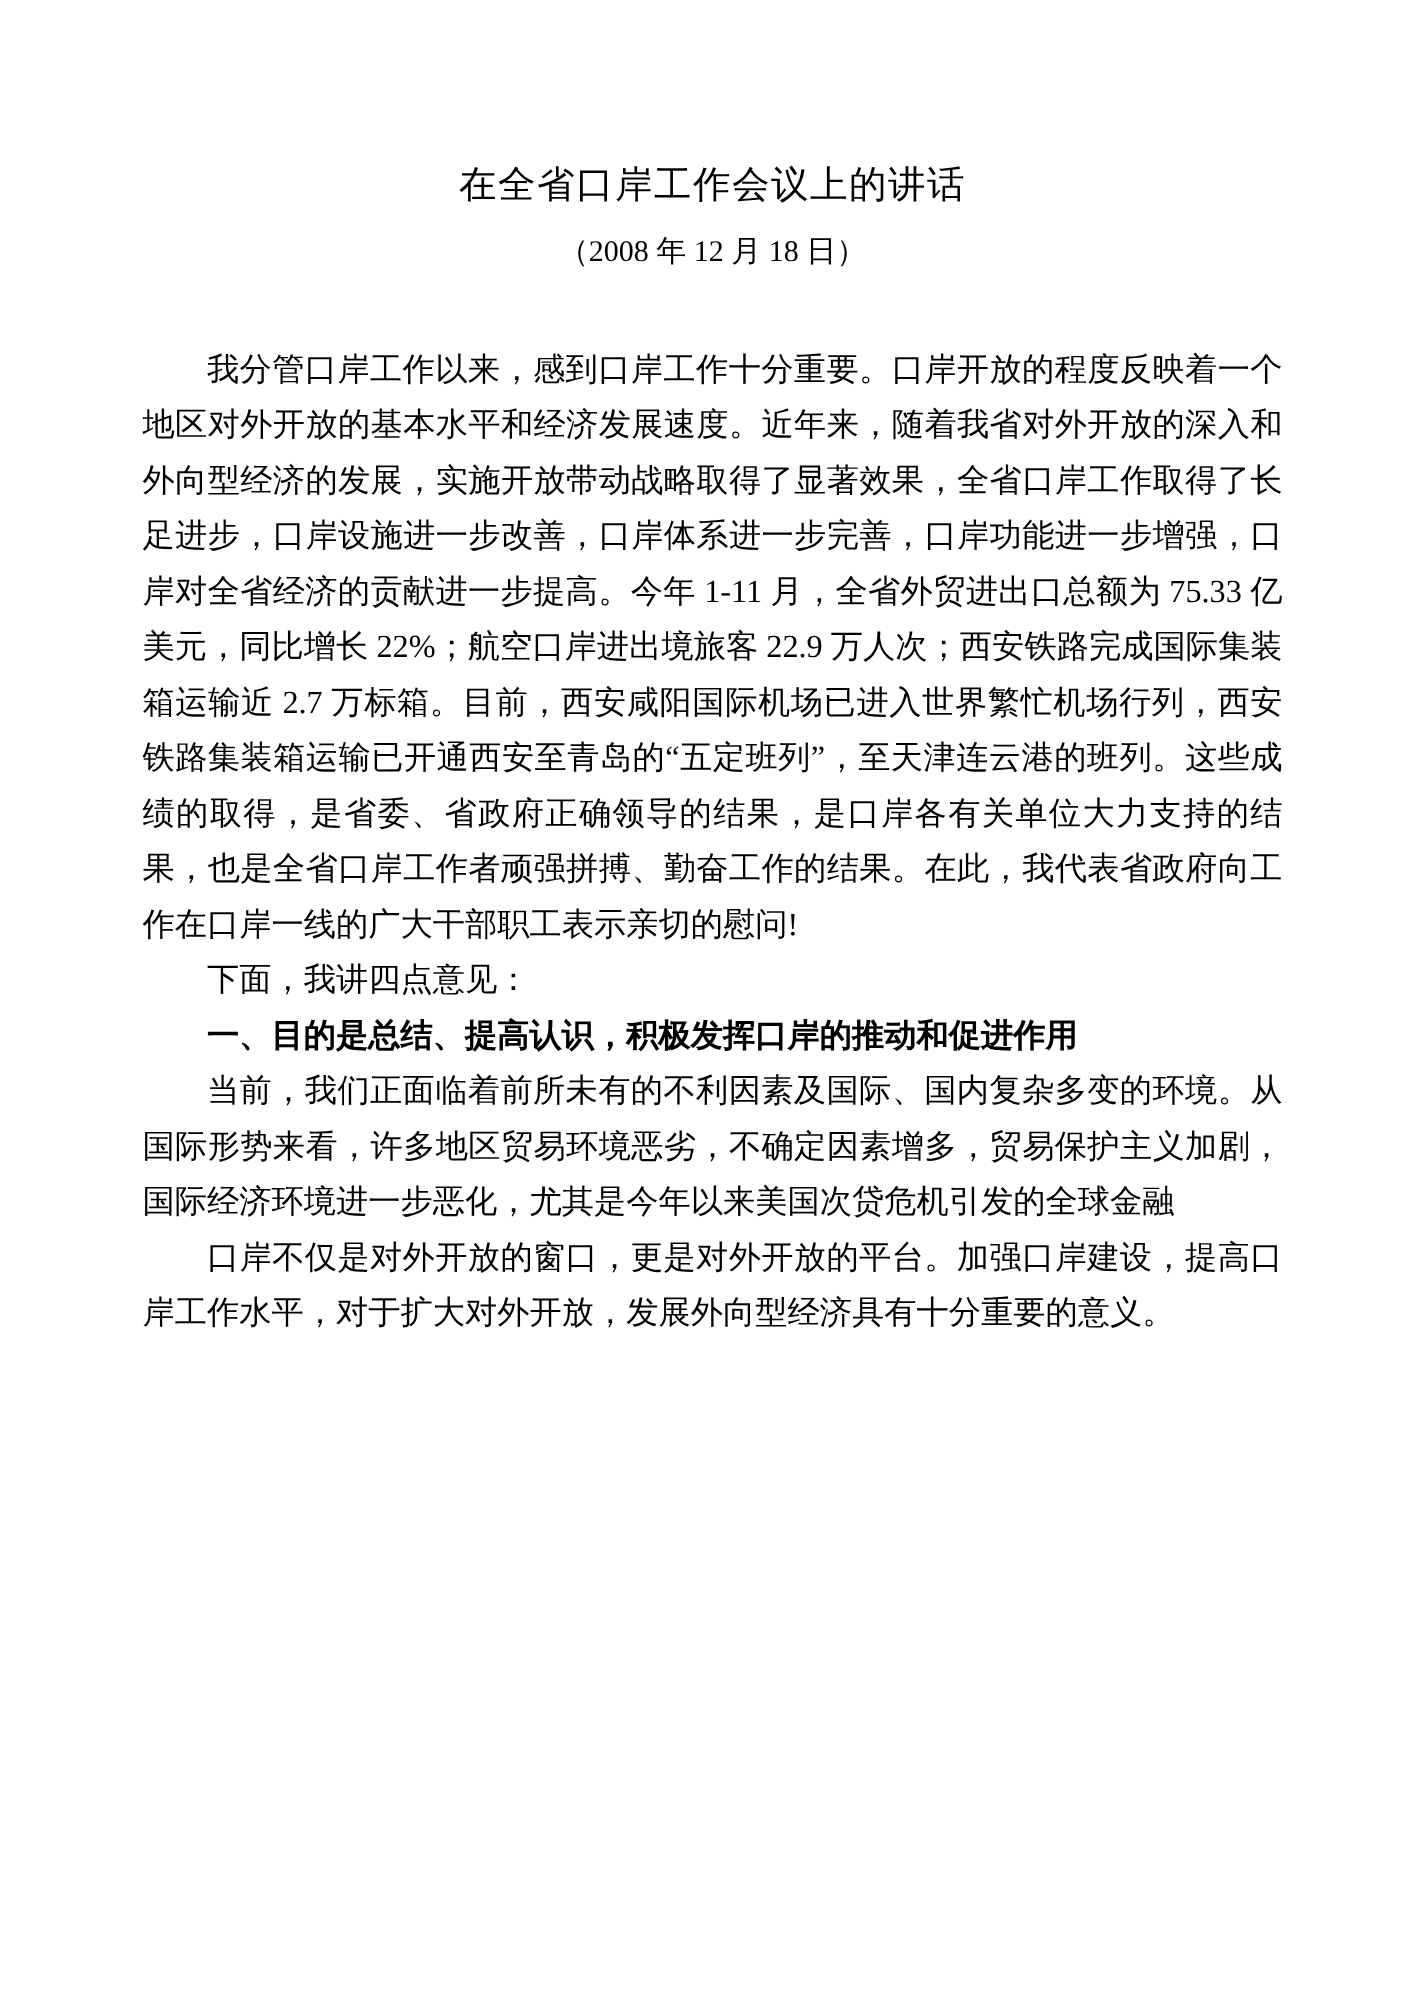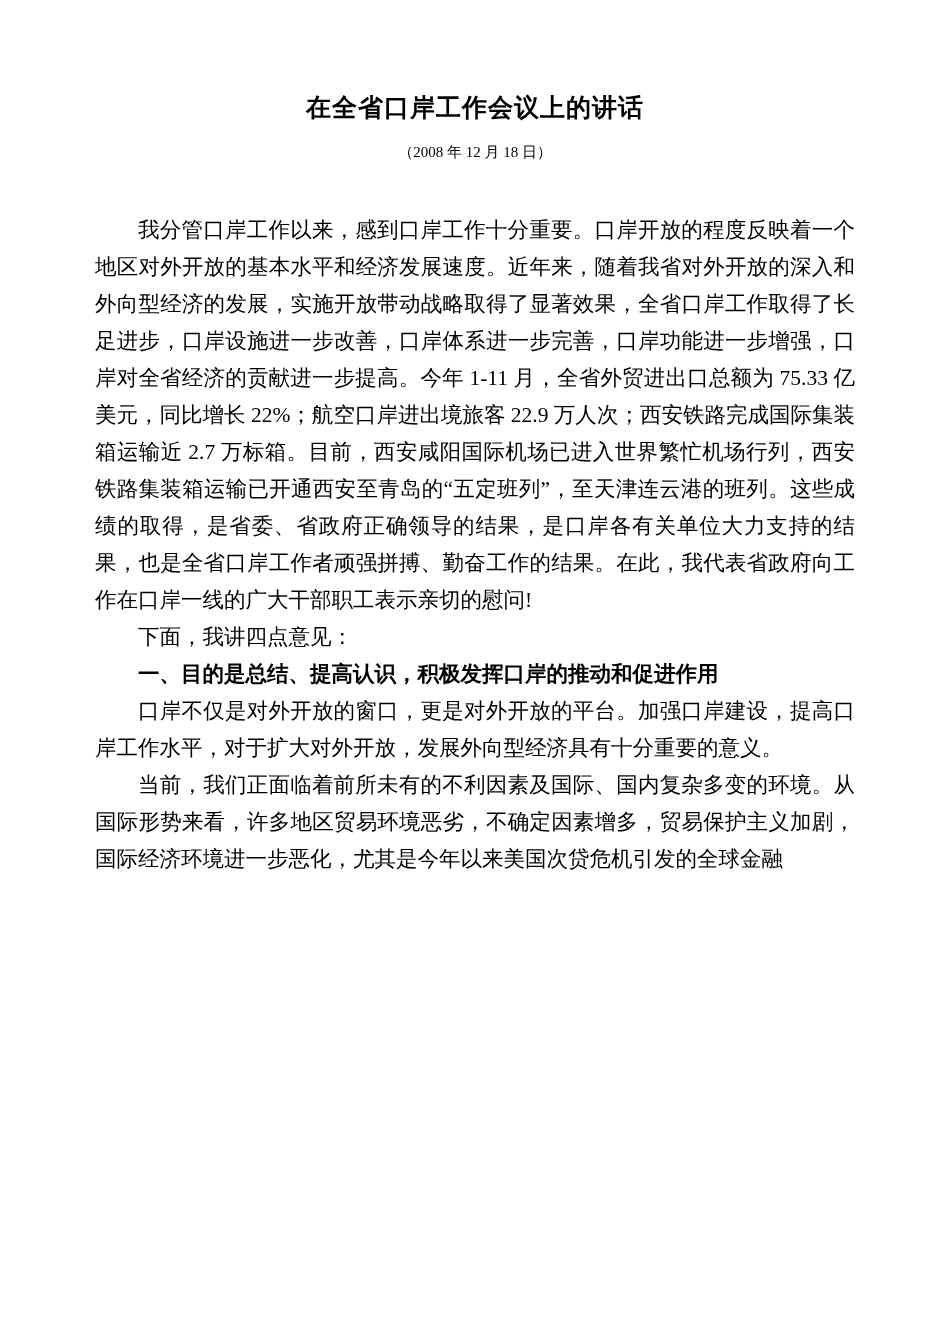--- a/index.html
+++ b/index.html
@@ -15,27 +15,27 @@
     box-sizing: border-box;
     padding: 92px 95px 40px 95px;
     font-family: "Liberation Serif", "DejaVu Serif", serif;
     color: #000000;
     overflow: hidden;
   }
   .doc-title {
     text-align: center;
     font-size: 25px;
     line-height: 32px;
-    font-weight: bold;
-    margin: 0 0 14px 0;
+    font-weight: normal;
+    margin: 16px 0 14px 0;
     letter-spacing: 1px;
   }
   .doc-date {
     text-align: center;
-    font-size: 15px;
+    font-size: 20px;
     line-height: 28px;
     font-weight: normal;
     margin: 0 0 46px 0;
   }
   .doc-body p {
     margin: 0;
     font-size: 21.5px;
     line-height: 37px;
     text-align: justify;
     text-indent: 2em;
@@ -49,16 +49,16 @@
 </head>
 <body>
 
 <div class="page">
   <h1 class="doc-title">在全省口岸工作会议上的讲话</h1>
   <div class="doc-date">（2008 年 12 月 18 日）</div>
   <div class="doc-body" id="doc-body">
       <p class="body">我分管口岸工作以来，感到口岸工作十分重要。口岸开放的程度反映着一个地区对外开放的基本水平和经济发展速度。近年来，随着我省对外开放的深入和外向型经济的发展，实施开放带动战略取得了显著效果，全省口岸工作取得了长足进步，口岸设施进一步改善，口岸体系进一步完善，口岸功能进一步增强，口岸对全省经济的贡献进一步提高。今年 1-11 月，全省外贸进出口总额为 75.33 亿美元，同比增长 22%；航空口岸进出境旅客 22.9 万人次；西安铁路完成国际集装箱运输近 2.7 万标箱。目前，西安咸阳国际机场已进入世界繁忙机场行列，西安铁路集装箱运输已开通西安至青岛的“五定班列”，至天津连云港的班列。这些成绩的取得，是省委、省政府正确领导的结果，是口岸各有关单位大力支持的结果，也是全省口岸工作者顽强拼搏、勤奋工作的结果。在此，我代表省政府向工作在口岸一线的广大干部职工表示亲切的慰问!</p>
       <p class="body">下面，我讲四点意见：</p>
       <p class="heading">一、目的是总结、提高认识，积极发挥口岸的推动和促进作用</p>
+      <p class="body">当前，我们正面临着前所未有的不利因素及国际、国内复杂多变的环境。从国际形势来看，许多地区贸易环境恶劣，不确定因素增多，贸易保护主义加剧，国际经济环境进一步恶化，尤其是今年以来美国次贷危机引发的全球金融</p>
       <p class="body">口岸不仅是对外开放的窗口，更是对外开放的平台。加强口岸建设，提高口岸工作水平，对于扩大对外开放，发展外向型经济具有十分重要的意义。</p>
-      <p class="body">当前，我们正面临着前所未有的不利因素及国际、国内复杂多变的环境。从国际形势来看，许多地区贸易环境恶劣，不确定因素增多，贸易保护主义加剧，国际经济环境进一步恶化，尤其是今年以来美国次贷危机引发的全球金融</p>
     </div>
 </div>
 
 </body></html>

